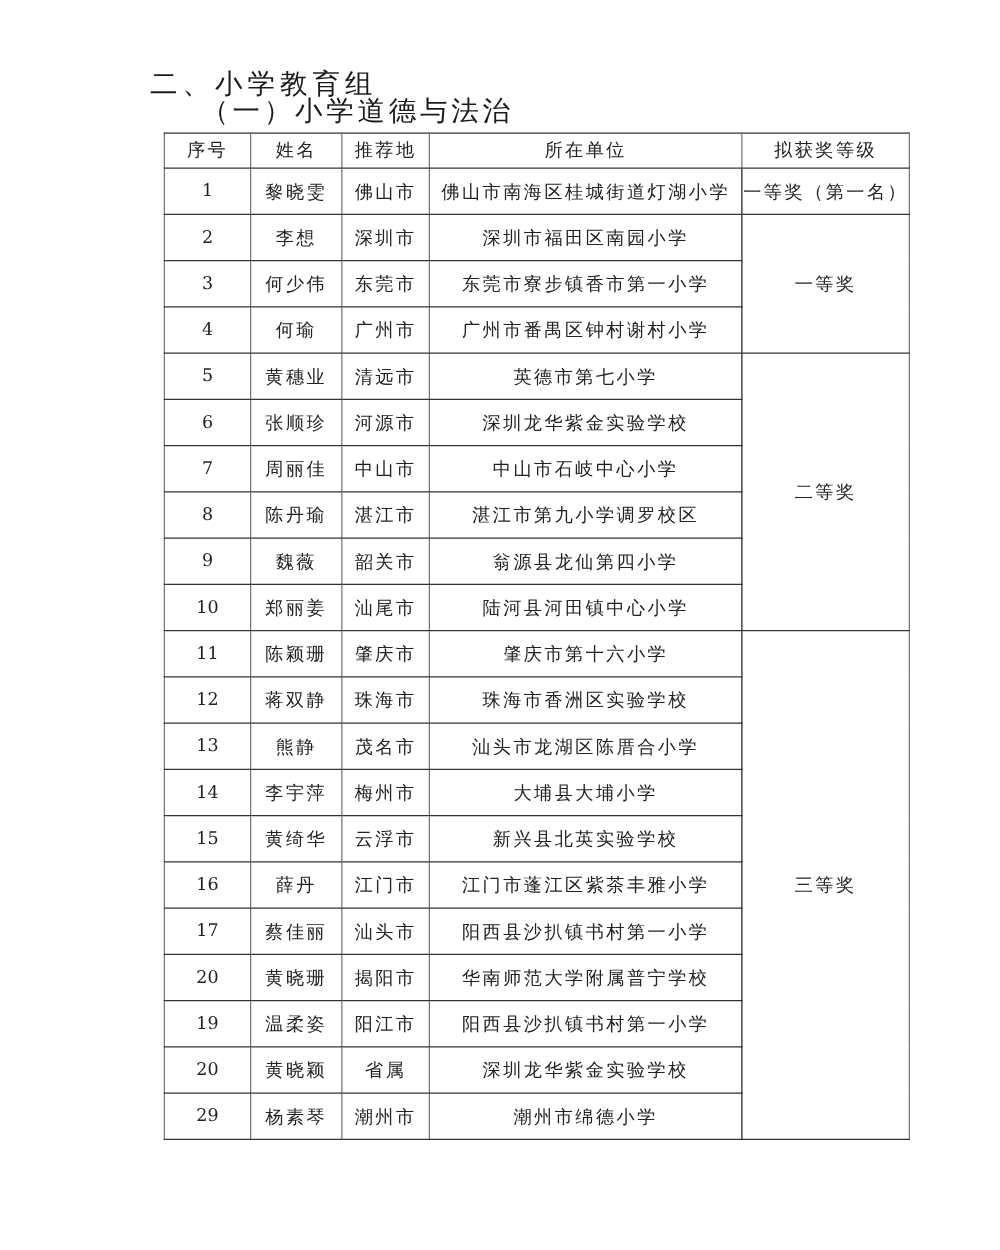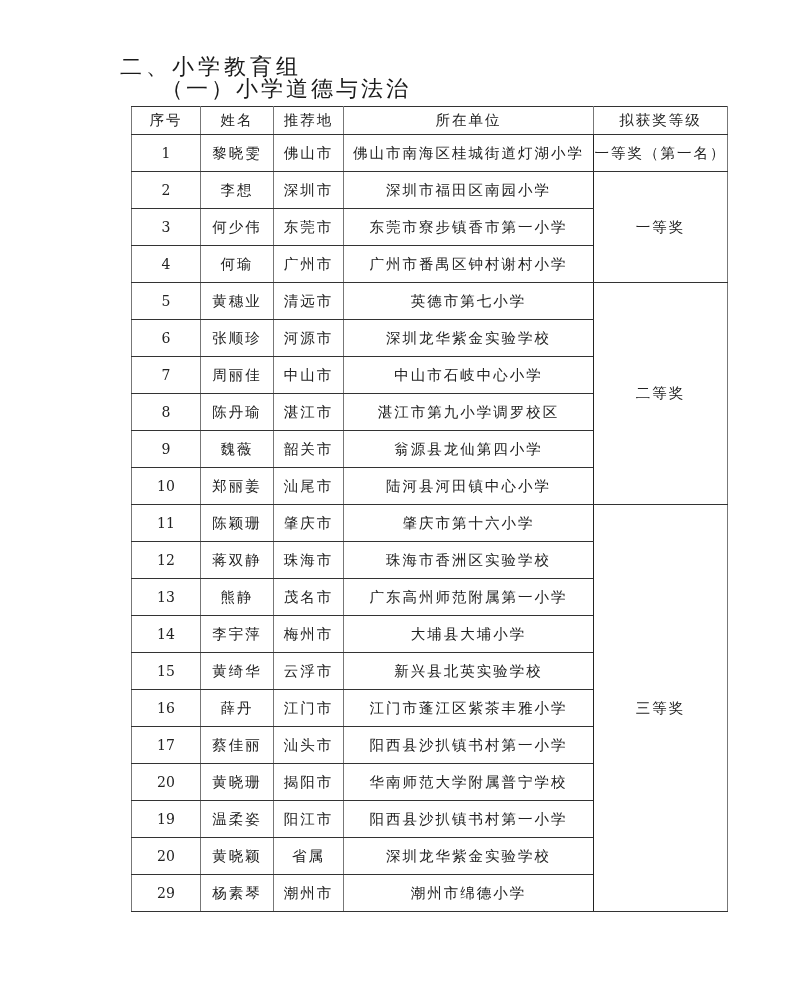--- a/index.html
+++ b/index.html
@@ -125,21 +125,21 @@
       <tr class="row-light">
         <td class="num">12</td>
         <td>蒋双静</td>
         <td>珠海市</td>
         <td class="unit">珠海市香洲区实验学校</td>
       </tr>
       <tr class="row-light">
         <td class="num">13</td>
         <td>熊静</td>
         <td>茂名市</td>
-        <td class="unit">广东高州师范附属第一小学</td>
+        <td class="unit">汕头市龙湖区陈厝合小学</td>
       </tr>
       <tr>
         <td class="num">14</td>
         <td>李宇萍</td>
         <td>梅州市</td>
         <td class="unit">大埔县大埔小学</td>
       </tr>
       <tr class="row-light">
         <td class="num">15</td>
         <td>黄绮华</td>

